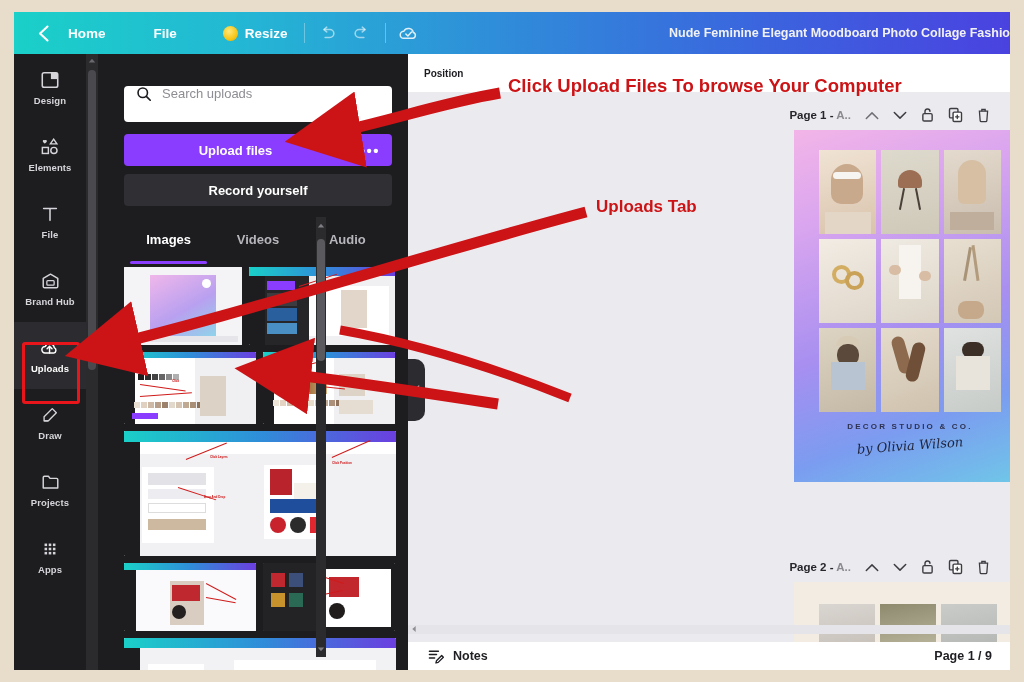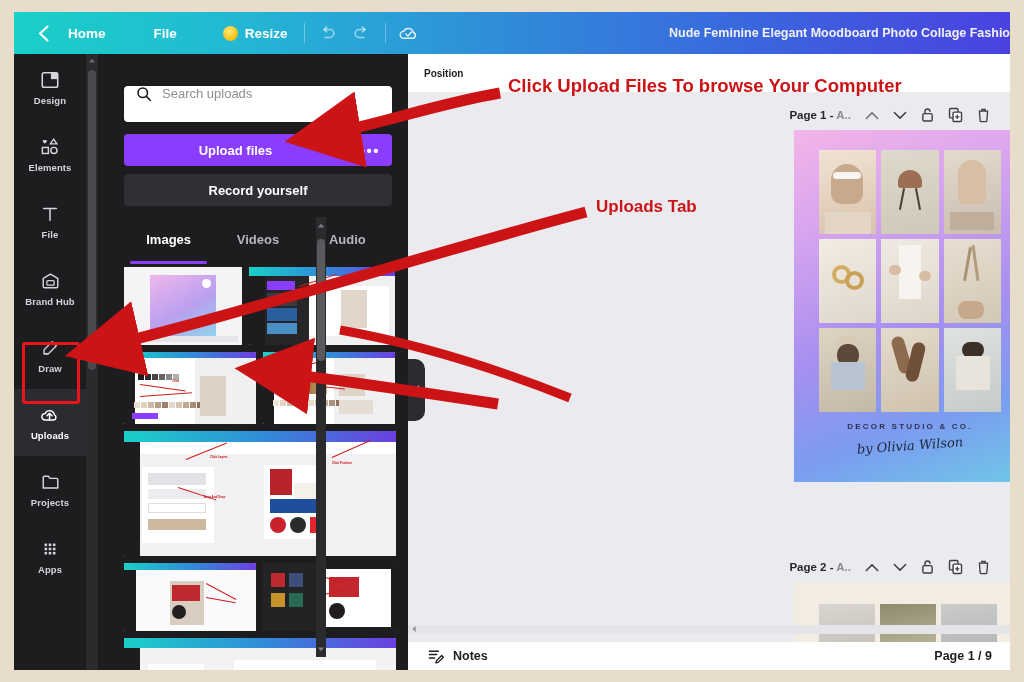--- a/index.html
+++ b/index.html
@@ -306,34 +306,34 @@
     </div>
 
     <div class="rail-item">
       <svg width="21" height="20" viewBox="0 0 23 22">
         <path d="M3.5 8 L11.5 3.5 L19.5 8 v9 a1.5 1.5 0 0 1-1.5 1.5 H5 A1.5 1.5 0 0 1 3.5 17z" stroke="#d6d6da" stroke-width="1.6" fill="none" stroke-linejoin="round"></path>
         <rect x="7.5" y="10.5" width="8" height="5" rx="1" stroke="#d6d6da" stroke-width="1.4" fill="none"></rect>
       </svg>
       <span class="lbl">Brand Hub</span>
     </div>
 
+    <div class="rail-item active">
+      <svg width="22" height="20" viewBox="0 0 24 22">
+        <path d="M6.5 16.5a3.6 3.6 0 0 1 .3-7.2 5.2 5.2 0 0 1 9.9 1.3 3.2 3.2 0 0 1-.6 6z" stroke="#ffffff" stroke-width="1.6" fill="none" stroke-linejoin="round"></path>
+        <path d="M11.5 16.5 V9.4 M8.8 11.8 L11.5 9.1 L14.2 11.8" stroke="#ffffff" stroke-width="1.6" fill="none" stroke-linecap="round" stroke-linejoin="round"></path>
+      </svg>
+      <span class="lbl" style="color:#fff">Uploads</span>
+    </div>
+
     <div class="rail-item">
       <svg width="20" height="20" viewBox="0 0 22 22">
         <path d="M4.5 17.5 L4.5 13 L13.5 4 L18 8.5 L9 17.5z" stroke="#d6d6da" stroke-width="1.5" fill="none" stroke-linejoin="round"></path>
         <path d="M4.5 17.5 L9 17.5" stroke="#d6d6da" stroke-width="1.5"></path>
       </svg>
       <span class="lbl">Draw</span>
-    </div>
-
-    <div class="rail-item active">
-      <svg width="22" height="20" viewBox="0 0 24 22">
-        <path d="M6.5 16.5a3.6 3.6 0 0 1 .3-7.2 5.2 5.2 0 0 1 9.9 1.3 3.2 3.2 0 0 1-.6 6z" stroke="#ffffff" stroke-width="1.6" fill="none" stroke-linejoin="round"></path>
-        <path d="M11.5 16.5 V9.4 M8.8 11.8 L11.5 9.1 L14.2 11.8" stroke="#ffffff" stroke-width="1.6" fill="none" stroke-linecap="round" stroke-linejoin="round"></path>
-      </svg>
-      <span class="lbl" style="color:#fff">Uploads</span>
     </div>
 
     <div class="rail-item">
       <svg width="21" height="20" viewBox="0 0 23 22">
         <path d="M3.5 17.5 V6 A1.3 1.3 0 0 1 4.8 4.7 H9.2 L11 7 H18.2 A1.3 1.3 0 0 1 19.5 8.3 V17.5z" stroke="#d6d6da" stroke-width="1.6" fill="none" stroke-linejoin="round"></path>
       </svg>
       <span class="lbl">Projects</span>
     </div>
 
     <div class="rail-item">

